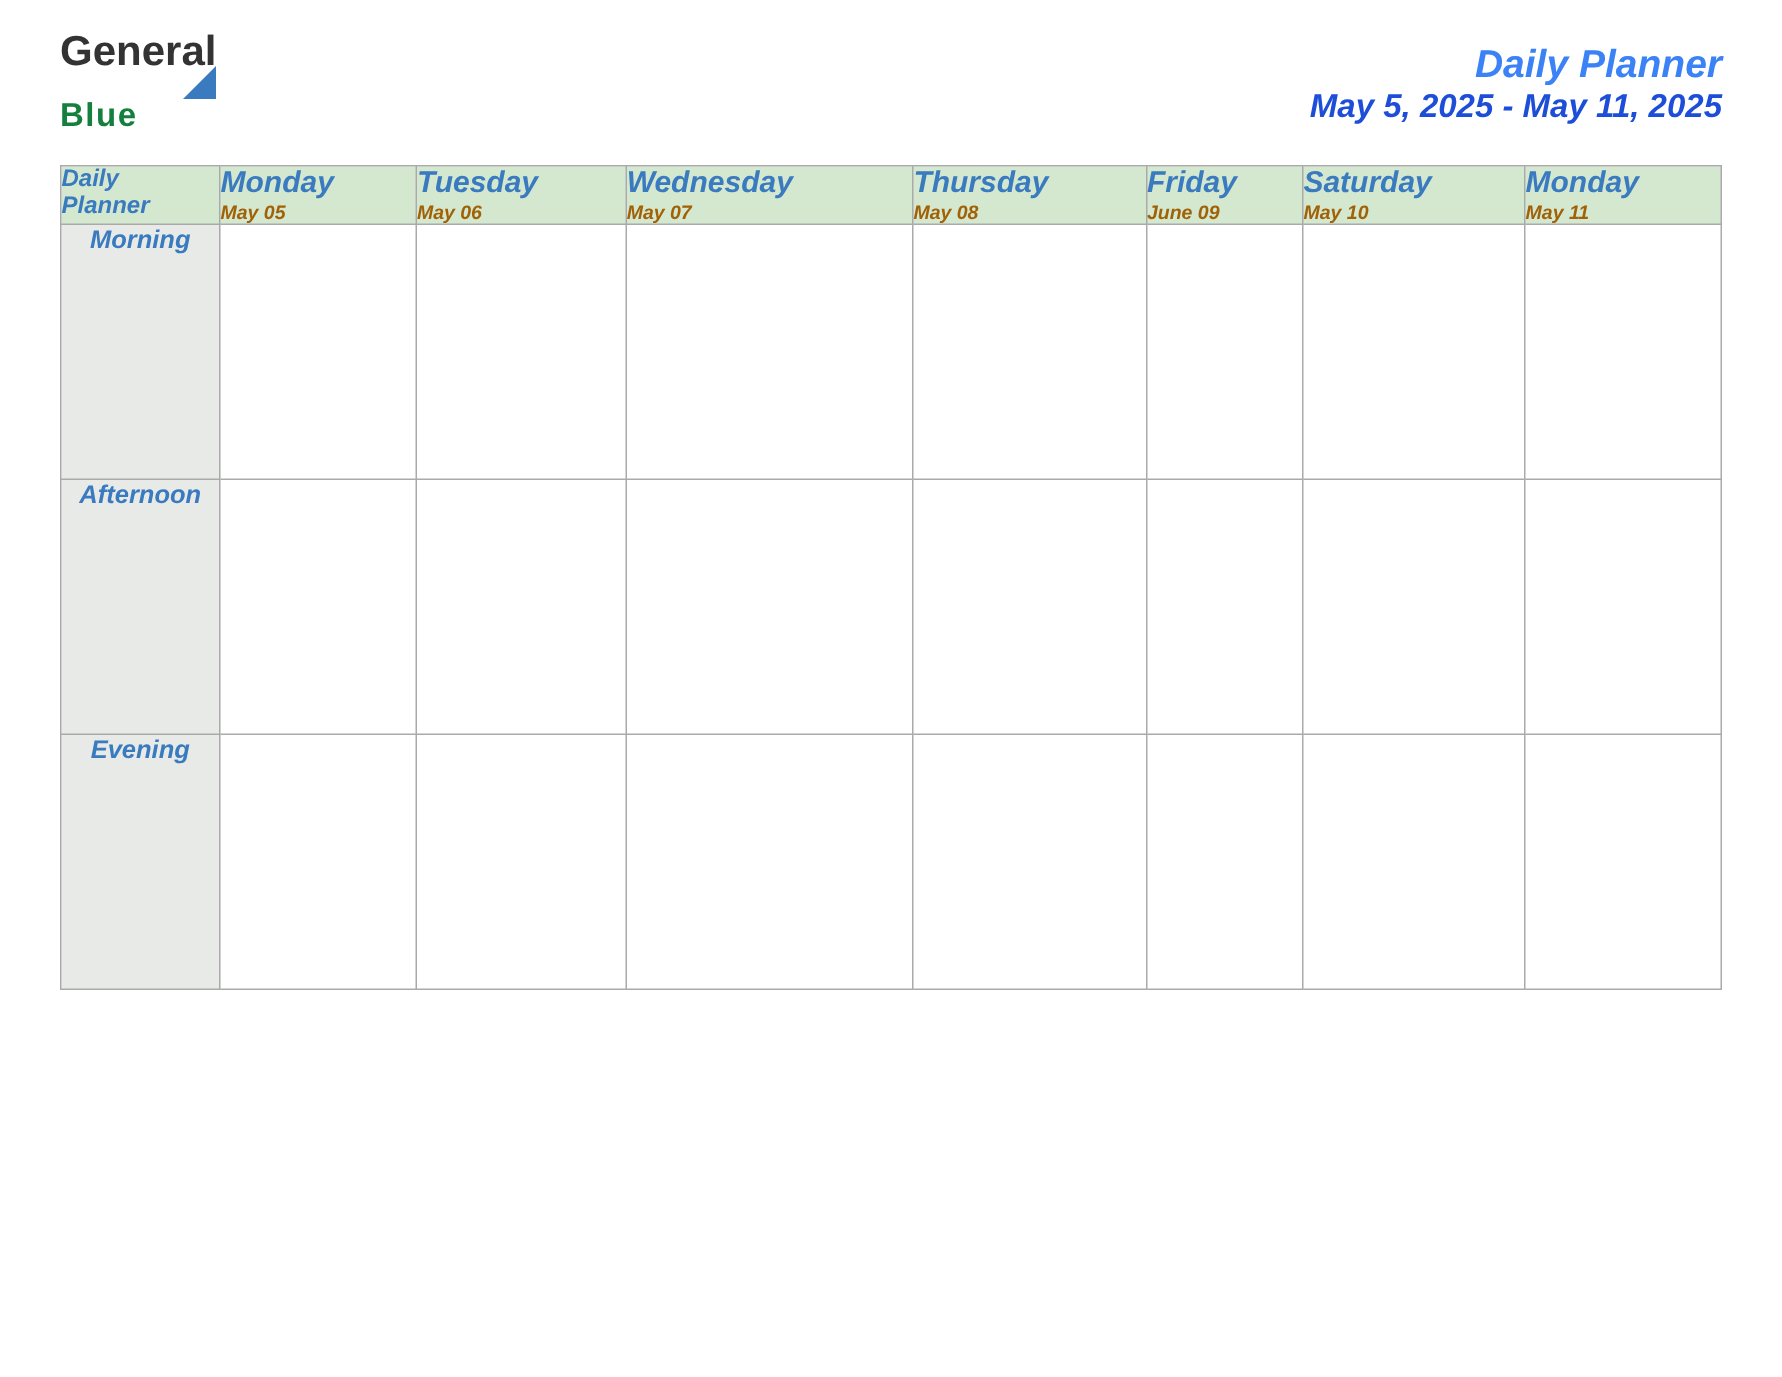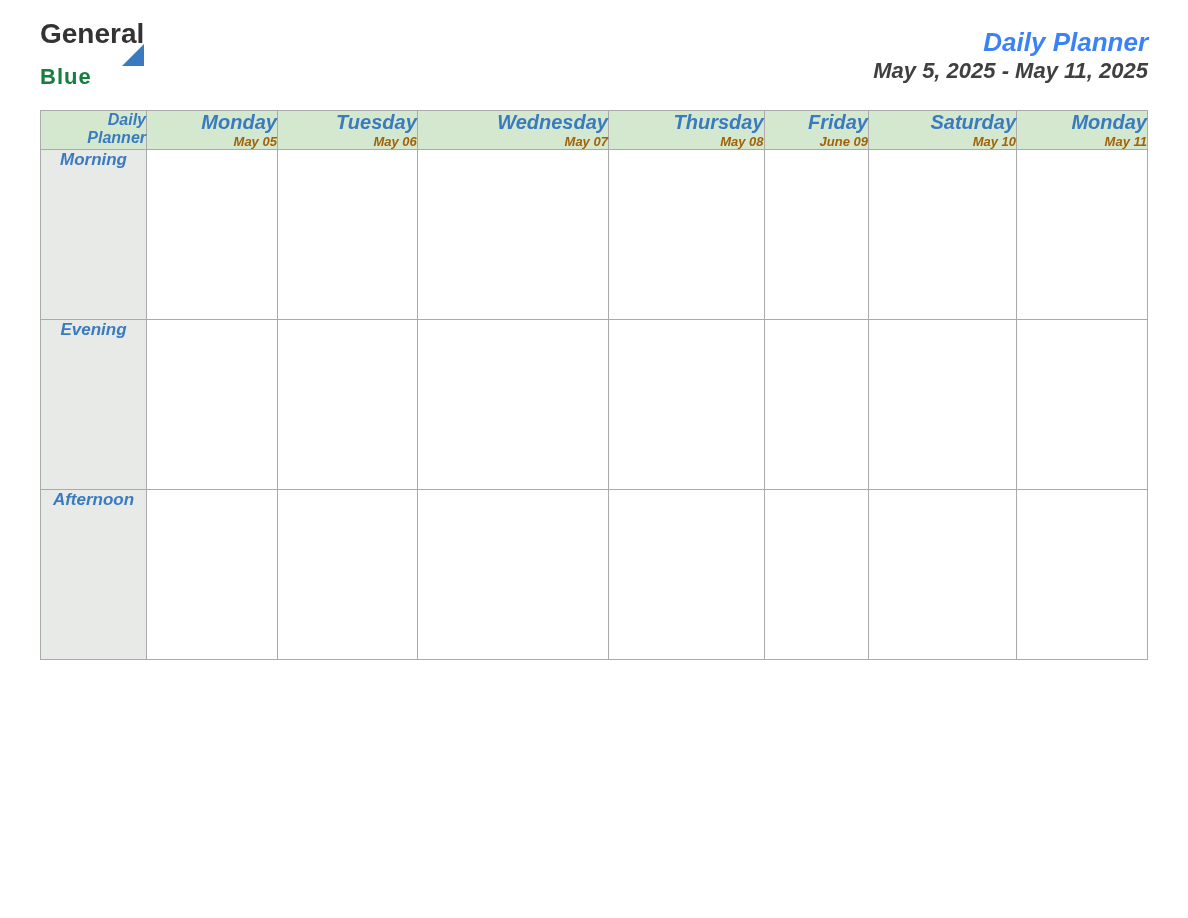--- a/index.html
+++ b/index.html
@@ -74,39 +74,39 @@
       font-size: 26px;
       font-weight: bold;
       font-style: italic;
       color: #3b82f6;
     }
 
     .title-block .date-range {
       font-size: 22px;
       font-weight: bold;
       font-style: italic;
-      color: #404040;
+      color: #1d4ed8;
     }
 
     .planner-table {
       width: 100%;
       border-collapse: collapse;
       border: 1.5px solid #aaa;
     }
 
     .planner-table th,
     .planner-table td {
       border: 1.5px solid #aaa;
       padding: 0;
       vertical-align: top;
     }
 
     .header-cell {
       background-color: #d4e8d0;
-      text-align: right;
+      text-align: left;
       padding: 8px 4px;
     }
 
     .header-cell .day-name {
       font-size: 20px;
       font-weight: bold;
       font-style: italic;
       color: #3a7abf;
       display: block;
     }
@@ -211,36 +211,36 @@
       <td class="content-cell"></td>
       <td class="content-cell"></td>
       <td class="content-cell"></td>
       <td class="content-cell"></td>
       <td class="content-cell"></td>
       <td class="content-cell"></td>
       <td class="content-cell"></td>
     </tr>
     <tr class="time-row">
       <td class="time-label-cell">
+        <span class="label-text">Afternoon</span>
+      </td>
+      <td class="content-cell"></td>
+      <td class="content-cell"></td>
+      <td class="content-cell"></td>
+      <td class="content-cell"></td>
+      <td class="content-cell"></td>
+      <td class="content-cell"></td>
+      <td class="content-cell"></td>
+    </tr>
+    <tr class="time-row">
+      <td class="time-label-cell">
         <span class="label-text">Evening</span>
       </td>
       <td class="content-cell"></td>
       <td class="content-cell"></td>
       <td class="content-cell"></td>
       <td class="content-cell"></td>
       <td class="content-cell"></td>
       <td class="content-cell"></td>
       <td class="content-cell"></td>
     </tr>
-    <tr class="time-row">
-      <td class="time-label-cell">
-        <span class="label-text">Afternoon</span>
-      </td>
-      <td class="content-cell"></td>
-      <td class="content-cell"></td>
-      <td class="content-cell"></td>
-      <td class="content-cell"></td>
-      <td class="content-cell"></td>
-      <td class="content-cell"></td>
-      <td class="content-cell"></td>
-    </tr>
   </tbody>
 </table>
 
 </body></html>

